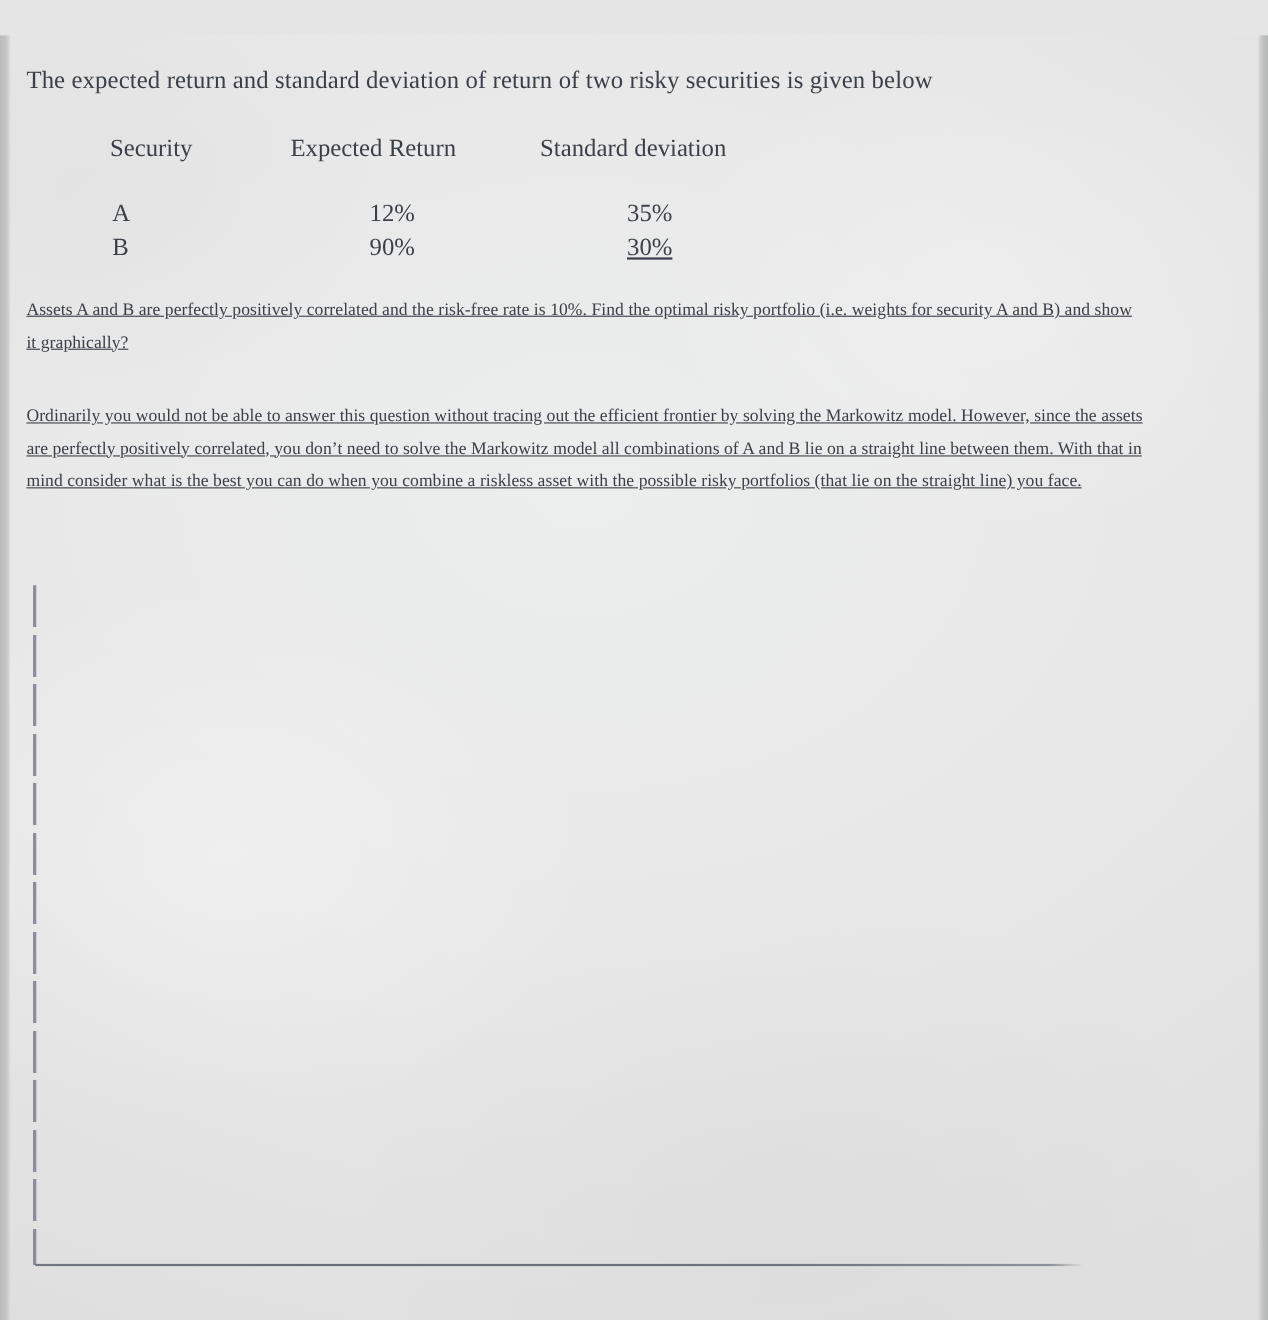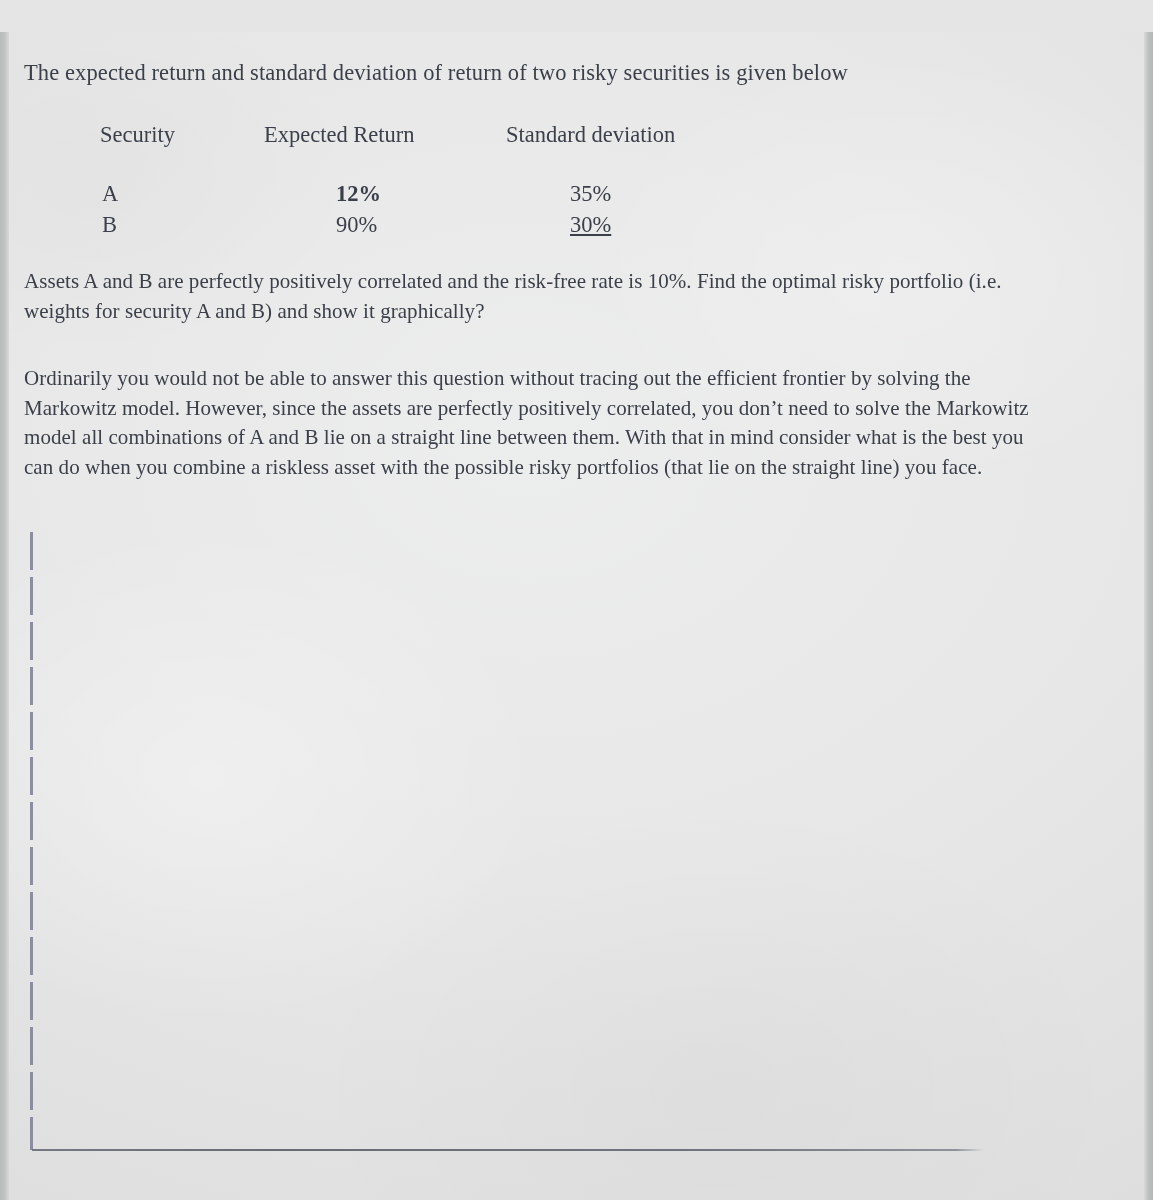--- a/index.html
+++ b/index.html
@@ -88,24 +88,25 @@
     color: #3a3f49;
   }
 
   
   .tbl-abs { position: absolute; font-size: 22.5px; line-height: 30px; color: #3a3f49; white-space: nowrap; }
 
   .para {
     position: absolute;
     left: 24px;
     width: 1025px;
-    font-size: 21px;
+    font-size: 16px;
     line-height: 29.5px;
     color: #3a3f49;
     letter-spacing: 0.05px;
+    text-decoration: underline;
   }
   .para.p-assets { top: 235px; width: 1010px; }
   .para.p-ordinarily { top: 332px; width: 1018px; }
 
   
   .rule-v {
     position: absolute;
     left: 30px;
     top: 500px;
     width: 3px;
@@ -139,25 +140,25 @@
   <div class="edge-shade right"></div>
 
   <div class="content">
 
     <div class="prompt-line">The expected return and standard deviation of return of two risky securities is given below</div>
 
     <div>
 
       <div class="tbl-abs" style="left:100px; top:88px;">Security</div>
       <div class="tbl-abs" style="left:264px; top:88px;text-align:right;">Expected Return</div>
-      <div class="tbl-abs" style="left:506px; top:88px;">Standard deviation</div>
+      <div class="tbl-abs" style="left:491px; top:88px;">Standard deviation</div>
 
       <div>
         <div class="tbl-abs" style="left:102px; top:147px;">A</div>
-        <div class="tbl-abs" style="left:336px; top:147px;font-weight:bold;">12%</div>
+        <div class="tbl-abs" style="left:336px; top:147px;">12%</div>
         <div class="tbl-abs" style="left:570px; top:147px;">35%</div>
       </div>
 
       <div>
         <div class="tbl-abs" style="left:102px; top:178px;">B</div>
         <div class="tbl-abs" style="left:336px; top:178px;">90%</div>
         <div class="tbl-abs" style="left:570px; top:178px;text-decoration:underline;">30%</div>
       </div>
 
     </div>

